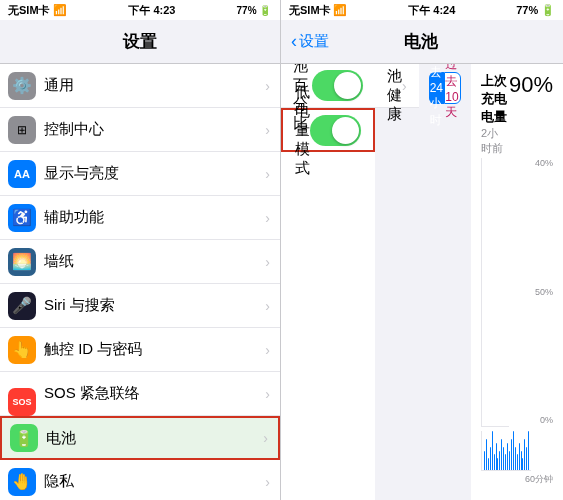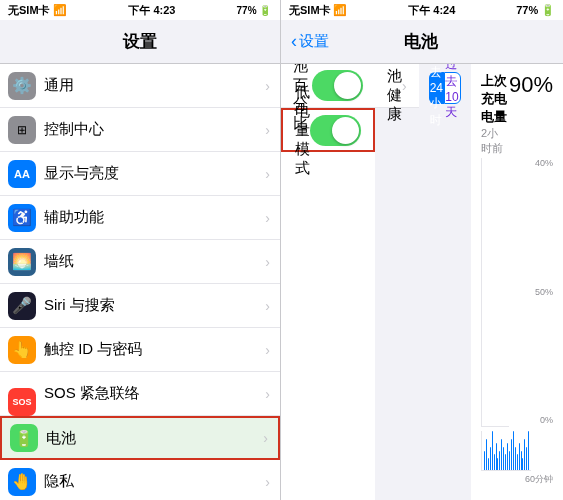--- a/index.html
+++ b/index.html
@@ -257,21 +257,21 @@
     .tab-btn {
       flex: 1;
       height: 32px;
       display: flex;
       align-items: center;
       justify-content: center;
       font-size: 12px;
       font-weight: 500;
       cursor: pointer;
       border: 1px solid #007aff;
-      color: #6d28d9;
+      color: #be185d;
       background: white;
     }
 
     .tab-btn.active {
       background: #007aff;
       color: white;
     }
 
     .tab-btn:first-child {
       border-radius: 6px 0 0 6px;

